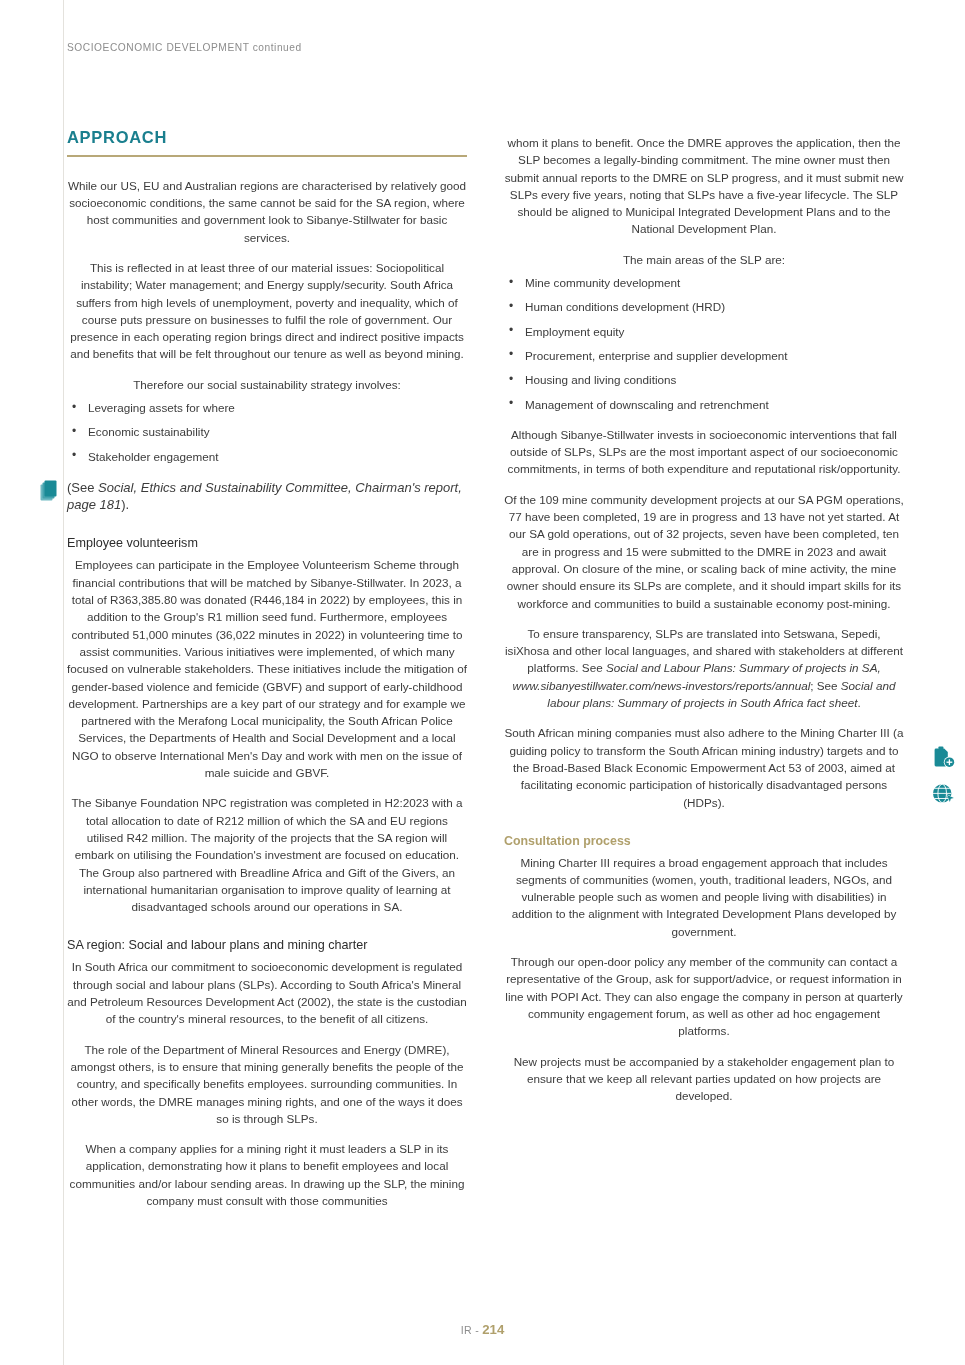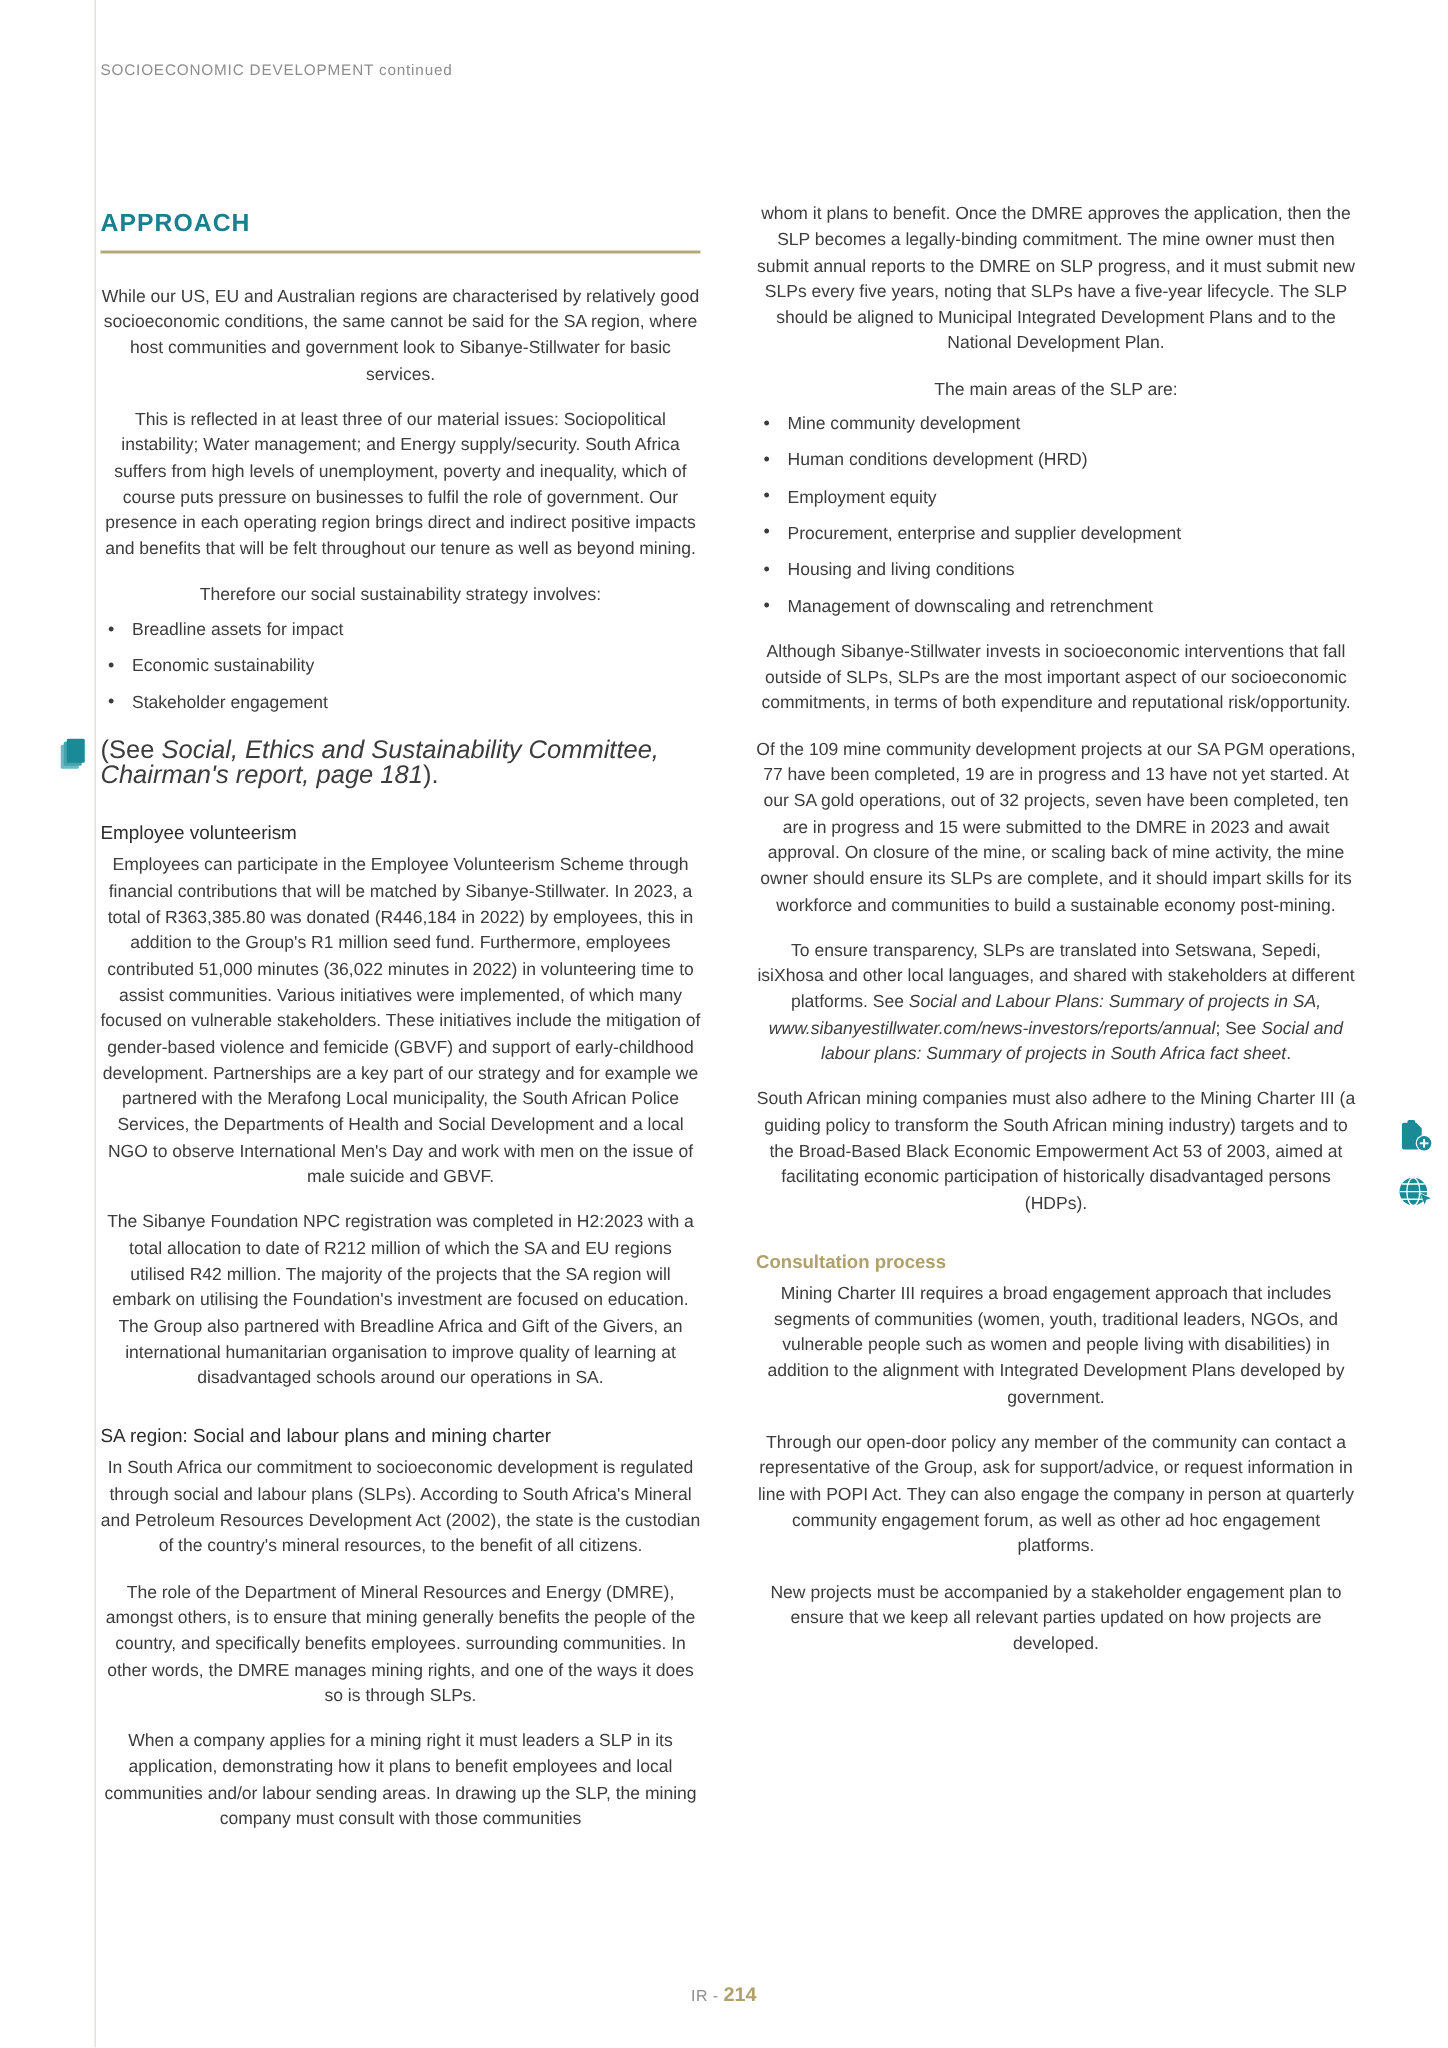--- a/index.html
+++ b/index.html
@@ -46,21 +46,21 @@
     display: flex;
     gap: 37px;
   }
   .col {
     width: 400px;
   }
   .col-right { padding-top: 6px; }
 
   
   h1.section-title {
-    margin: 12px 0 9px 0;
+    margin: 0 0 9px 0;
     font-size: 16.5px;
     font-weight: bold;
     letter-spacing: 0.7px;
     color: #1a7f8e;
     line-height: 1.1;
   }
   .rule-gold {
     height: 1.6px;
     background: #b8a878;
     margin: 0 0 20px 0;
@@ -124,21 +124,21 @@
   }
   .xref .xref-icon {
     position: absolute;
     left: -27px;
     top: 1px;
     width: 19px;
     height: 22px;
   }
   .xref p {
     margin: 0;
-    font-size: 17px;
+    font-size: 13px;
     line-height: 17.3px;
     color: #3c3c3c;
   }
 
   
   .icon-float {
     position: absolute;
     right: 0px;
     top: 745px;
     width: 34px;
@@ -180,21 +180,21 @@
     <h1 class="section-title">APPROACH</h1>
     <div class="rule-gold"></div>
 
     <p class="body">While our US, EU and Australian regions are characterised by relatively good socioeconomic conditions, the same cannot be said for the SA region, where host communities and government look to Sibanye-Stillwater for basic services.</p>
 
     <p class="body">This is reflected in at least three of our material issues: Sociopolitical instability; Water management; and Energy supply/security. South Africa suffers from high levels of unemployment, poverty and inequality, which of course puts pressure on businesses to fulfil the role of government. Our presence in each operating region brings direct and indirect positive impacts and benefits that will be felt throughout our tenure as well as beyond mining.</p>
 
     <p class="body tight">Therefore our social sustainability strategy involves:</p>
 
     <ul class="bullets">
-      <li>Breadline assets for impact</li>
+      <li>Leveraging assets for where</li>
       <li>Economic sustainability</li>
       <li>Stakeholder engagement</li>
     </ul>
 
     <div class="xref">
       <span class="xref-icon">
         <svg width="19" height="22" viewBox="0 0 19 22">
           <rect x="0.5" y="4.5" width="12" height="16" rx="1" fill="#6fb9c2"></rect>
           <rect x="2.5" y="2.5" width="12" height="16" rx="1" fill="#45a3ae"></rect>
           <rect x="4.5" y="0.5" width="12" height="16" rx="1" fill="#1a8a96"></rect>

